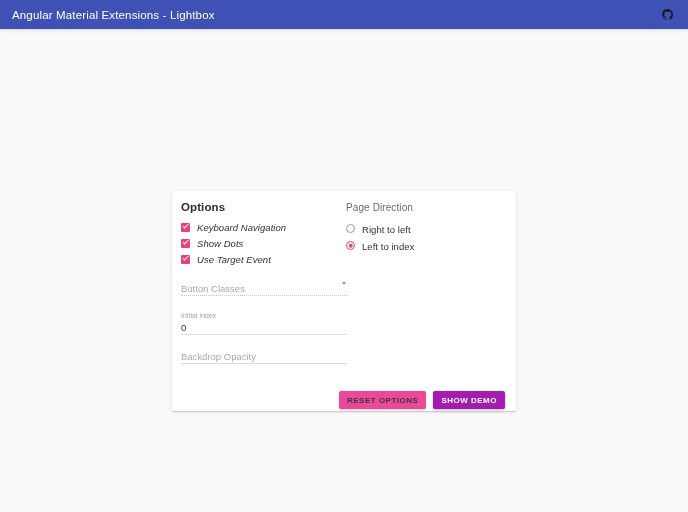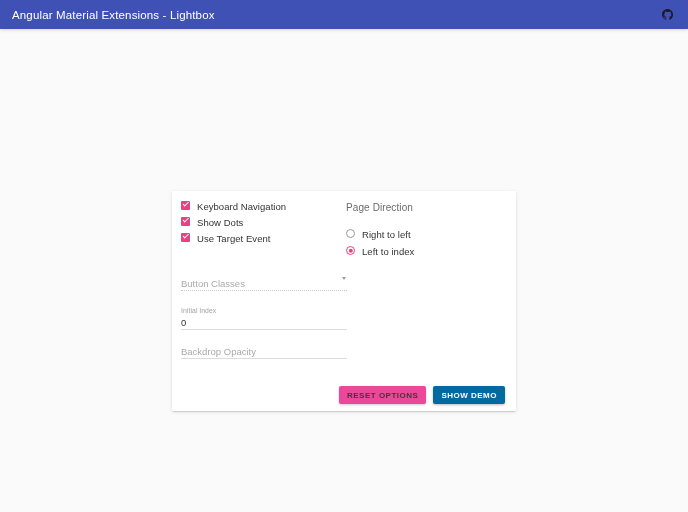--- a/index.html
+++ b/index.html
@@ -80,30 +80,32 @@
     font-size: 11.5px;
     font-weight: bold;
     color: #2b2b2b;
     margin: 0 0 6px 0;
     letter-spacing: 0.1px;
   }
   .section-title.sub {
     font-weight: normal;
     color: #6b6b6b;
     font-size: 10px;
-    margin-bottom: 16px;
+    margin-bottom: 11px;
     padding-top: 1px;
   }
 
   
   .check-row {
     display: flex;
+    align-items: center;
     height: 16px;
     margin-bottom: 0px;
     cursor: pointer;
+    font-style: italic;
   }
   .check-row + .check-row { margin-top: 0px; }
   .cb-box {
     width: 9px;
     height: 9px;
     border-radius: 1px;
     background: #ec4080;
     position: relative;
     flex: 0 0 9px;
     margin-right: 7px;
@@ -231,21 +233,21 @@
     cursor: pointer;
     white-space: nowrap;
   }
   .btn-basic {
     background: #ec4899;
     color: #3a3a3a;
     box-shadow: 0 1px 2px rgba(0,0,0,0.14),
                 0 1px 4px rgba(0,0,0,0.08);
   }
   .btn-primary {
-    background: #0369a1;
+    background: #a21caf;
     color: #ffffff;
     box-shadow: 0 1px 2px rgba(0,0,0,0.18),
                 0 1px 4px rgba(0,0,0,0.10);
   }
 </style>
 </head>
 <body>
 
 <div class="toolbar">
   <span class="toolbar-title">Angular Material Extensions - Lightbox</span>
@@ -263,20 +265,21 @@
   </div>
 </div>
 
 <div class="page">
 
   <div class="card">
 
     <div class="cols">
 
       <div class="col-left">
+        <div class="section-title">Options</div>
 
         <div class="check-row">
           <span class="cb-box"></span>
           <span class="check-label">Keyboard Navigation</span>
         </div>
 
         <div class="check-row">
           <span class="cb-box"></span>
           <span class="check-label">Show Dots</span>
         </div>

